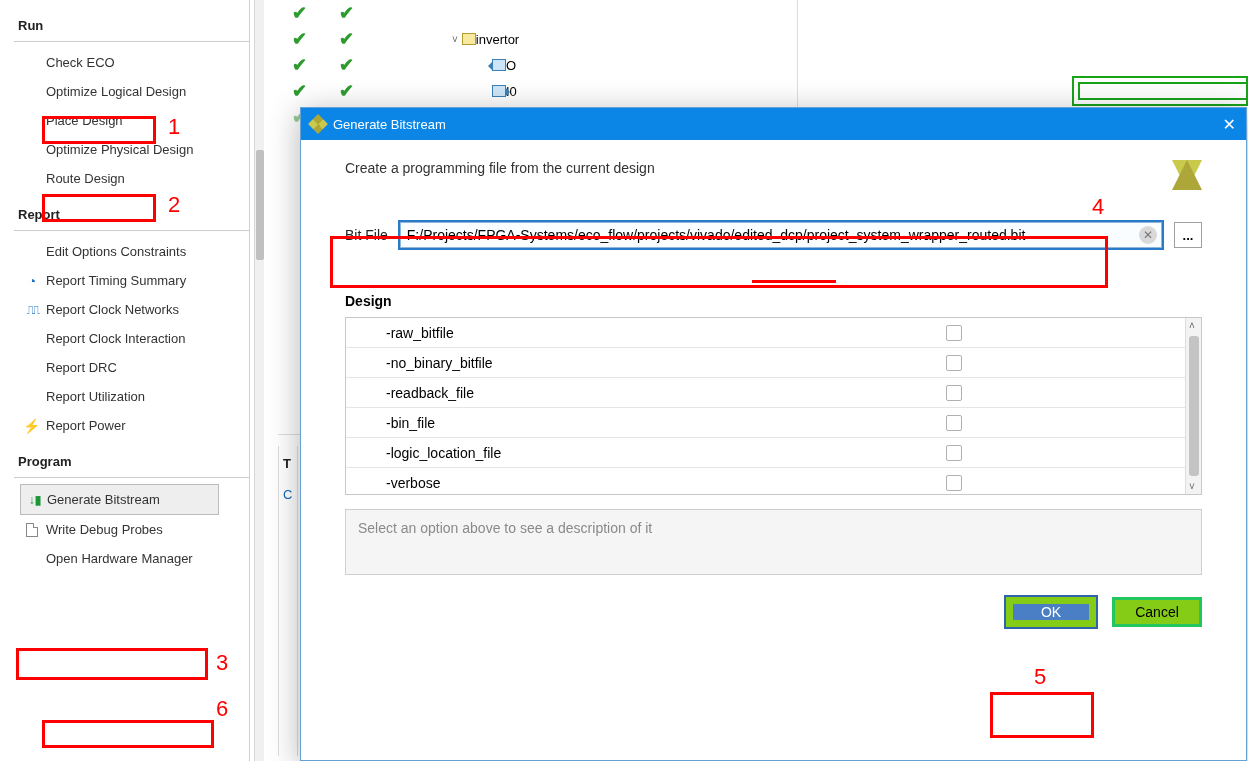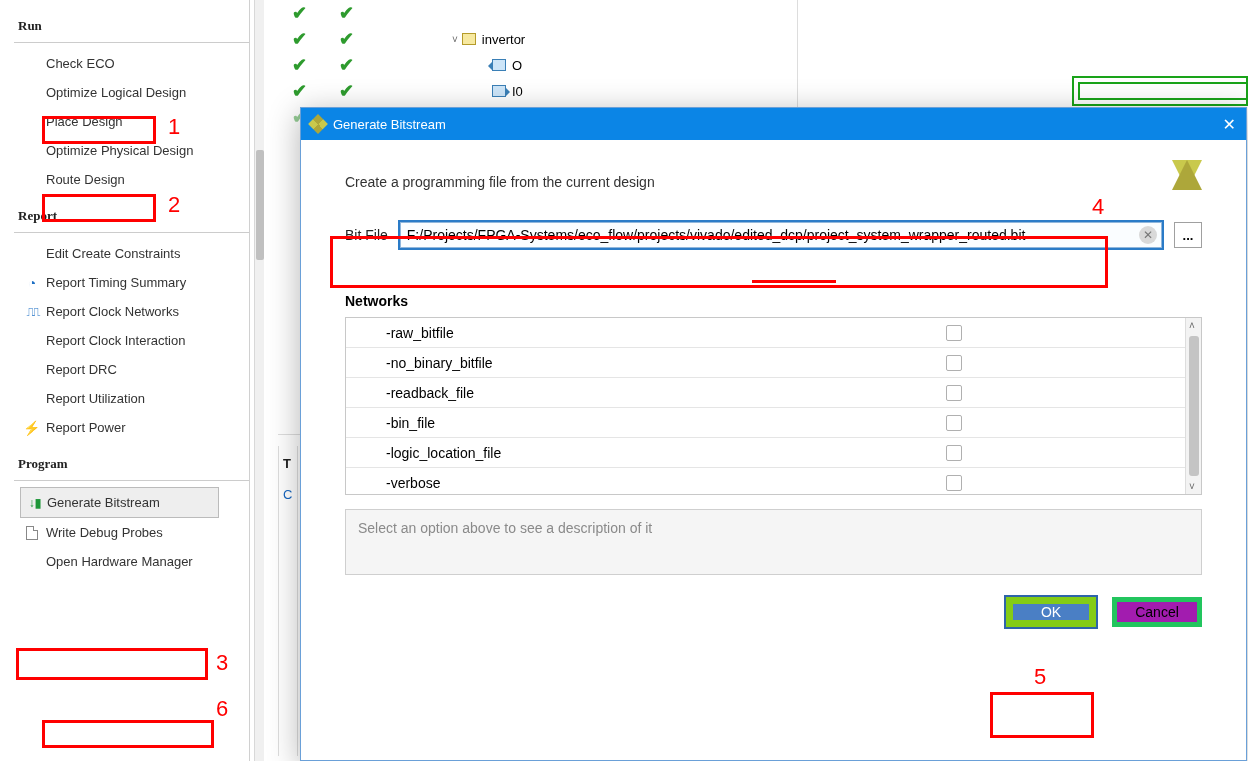--- a/index.html
+++ b/index.html
@@ -41,21 +41,20 @@
     background: #c0c0c0;
     border-radius: 2px;
   }
   .sidebar-section-header {
     font-weight: bold;
     padding: 8px 4px 8px 4px;
     color: #222;
     border-bottom: 1px solid #ccc;
     margin-bottom: 6px;
     margin-top: 6px;
-    font-family: Liberation Serif, serif;
   }
   .sidebar-item {
     display: flex;
     align-items: center;
     gap: 6px;
     padding: 7px 6px 7px 32px;
     color: #333;
     cursor: pointer;
     white-space: nowrap;
     position: relative;
@@ -106,21 +105,21 @@
   }
   .check-green {
     color: #2e9b2e;
     font-weight: bold;
     font-size: 18px;
     width: 50px;
     display:inline-block;
     letter-spacing: 32px;
   }
   .tree-indent { display:inline-block; }
-  .tree-label { margin-left: 6px; }
+  .tree-label { margin-left: 0; }
   .tree-caret {
     font-size: 10px;
     color: #666;
     margin-right: 4px;
   }
   .iobox {
     display:inline-block;
     width:14px; height:12px;
     background:#cde5f8;
     border:1px solid #3a7fb6;
@@ -180,21 +179,21 @@
     display: flex;
     align-items: center;
     padding: 0 10px;
     justify-content: space-between;
   }
   .dialog-titlebar .title-wrap { display:flex; align-items:center; gap:8px; }
   .dialog-titlebar .close { font-size: 16px; cursor:pointer; }
   .dialog-body {
     padding: 20px 44px 12px 44px;
     flex: 0 0 auto;
-    display:flex; justify-content:space-between; align-items:flex-end;
+    display:flex; justify-content:space-between; align-items:flex-start;
   }
   .dialog-desc { color:#333; font-size:14px; }
   .vivado-x {
     width:30px; height:30px; position:relative;
   }
   .vivado-x::before, .vivado-x::after {
     content:""; position:absolute; left:0; top:0;
     border-left:15px solid transparent; border-right:15px solid transparent;
   }
   .vivado-x::before { border-top:30px solid #c9c94c; }
@@ -271,21 +270,21 @@
     padding:10px 12px;
     color:#8a8a8a;
     font-size:14px;
   }
   .dialog-buttons {
     display:flex; justify-content:flex-end; gap:16px;
     padding: 12px 44px 20px 44px;
   }
   .btn {
     min-width:90px; height:30px;
-    border:5px solid #22c55e; background:#a21caf;
+    border:3px solid #22c55e; background:#84cc16;
     font-size:14px; cursor:pointer;
     display:flex; align-items:center; justify-content:center;
   }
   .btn.primary {
     background:#4a7fc5; color:#fff; border:7px solid #84cc16;
     outline:2px solid #2e64a9;
   }
   .title-icon {
     width:14px; height:14px; display:inline-block;
     background: conic-gradient(#c9c94c 0 25%, #ada73a 0 50%, #c9c94c 0 75%, #ada73a 0 100%);
@@ -321,21 +320,21 @@
       <span>Optimize Physical Design</span>
     </div>
   <div class="sidebar-item">
       <span class="icon"></span>
       <span>Route Design</span>
     </div>
 
   <div class="sidebar-section-header">Report</div>
   <div class="sidebar-item">
       <span class="icon"></span>
-      <span>Edit Create Constraints</span>
+      <span>Edit Options Constraints</span>
     </div>
   <div class="sidebar-item">
       <span class="icon ic-clock">◔</span>
       <span>Report Timing Summary</span>
     </div>
   <div class="sidebar-item">
       <span class="icon ic-wave">⎍⎍</span>
       <span>Report Clock Networks</span>
     </div>
   <div class="sidebar-item">
@@ -427,21 +426,21 @@
   <div class="dialog-content">
     <div class="bitfile-row">
       <div class="bitfile-label">Bit File</div>
       <div class="bitfile-input">
         <input type="text" value="F:/Projects/FPGA-Systems/eco_flow/projects/vivado/edited_dcp/project_system_wrapper_routed.bit" style="">
         <div class="bitfile-clear">✕</div>
       </div>
       <div class="browse-btn">...</div>
     </div>
 
-    <div class="options-label">Networks</div>
+    <div class="options-label">Design</div>
     <div class="options-table">
       <div class="opt-row">
           <span class="opt-label">-raw_bitfile</span>
           <span class="opt-check"></span>
         </div>
       <div class="opt-row">
           <span class="opt-label">-no_binary_bitfile</span>
           <span class="opt-check"></span>
         </div>
       <div class="opt-row">

